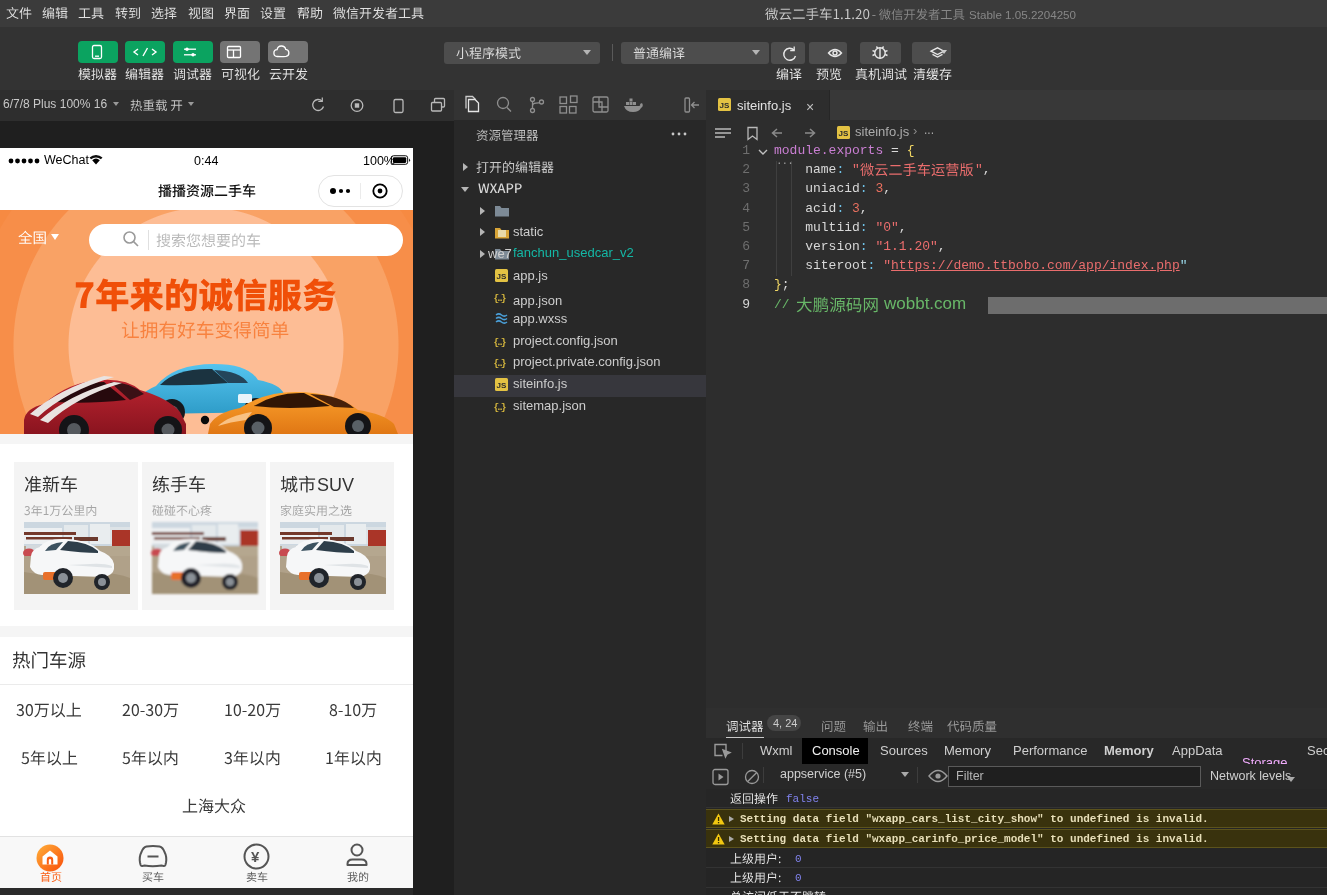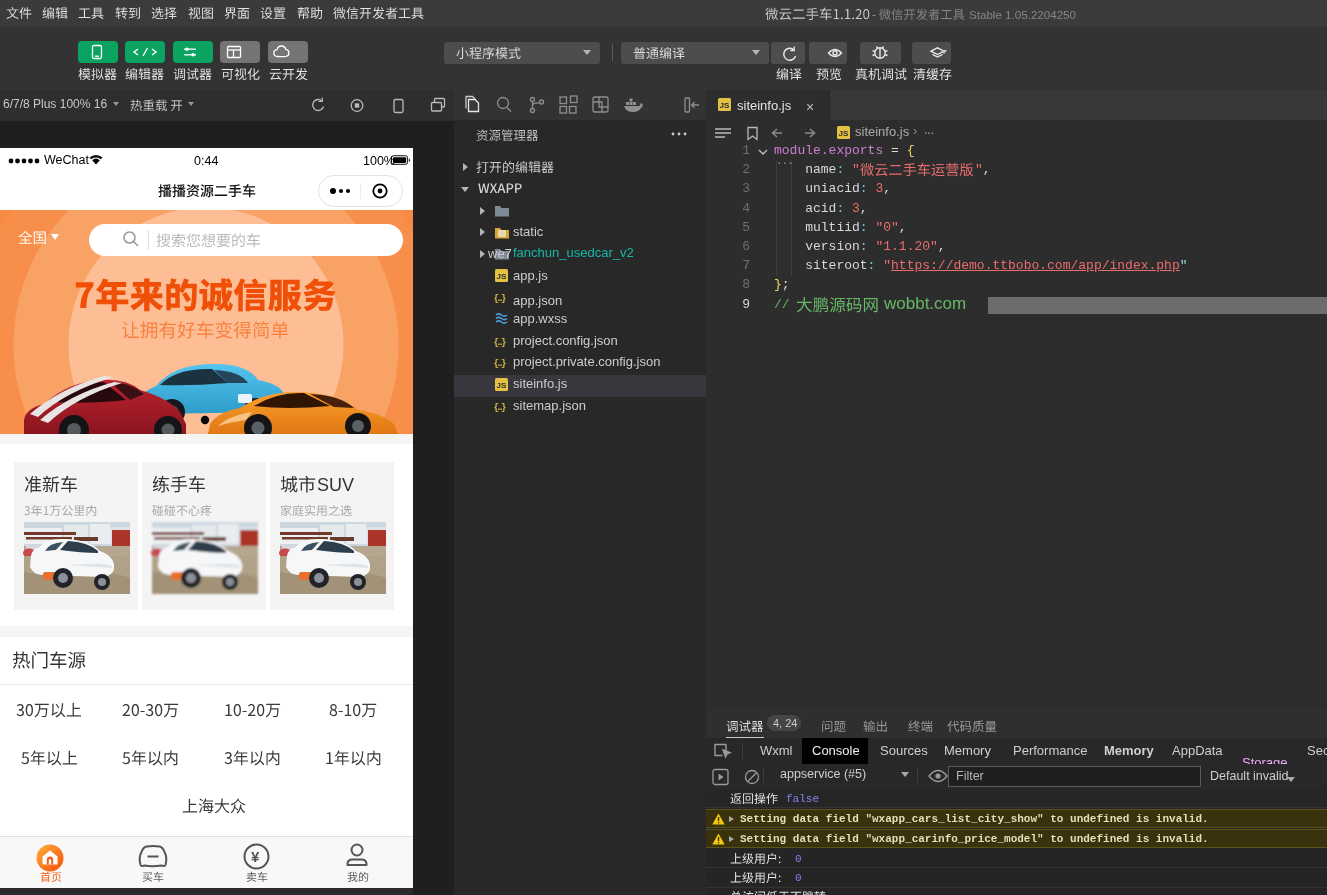--- a/index.html
+++ b/index.html
@@ -655,21 +655,21 @@
 <div class="ab" style="left:763px;top:767px;width:1px;height:16px;background:#3d3d3d"></div>
 <div class="t" style="left:780px;top:767px;font-size:12.5px;color:#cfcfcf;">appservice (#5)</div>
 <div class="ab" style="left:901px;top:772px;border:4px solid transparent;border-top:5px solid #aaa"></div>
 <div class="ab" style="left:917px;top:767px;width:1px;height:16px;background:#3d3d3d"></div>
 <svg class="ab" style="left:928px;top:769px" width="20" height="14" viewBox="0 0 20 14">
     <path d="M1 7 q9-11 18 0 q-9 11-18 0z" fill="none" stroke="#9a9a9a" stroke-width="1.4"></path>
     <circle cx="10" cy="7" r="2.6" fill="#9a9a9a"></circle>
   </svg>
 <div class="ab" style="left:948px;top:766px;width:253px;height:21px;background:#1f1f1f;border:1px solid #5a5a5a"></div>
 <div class="t" style="left:956px;top:769px;font-size:12.5px;color:#b5b5b5;">Filter</div>
-<div class="t" style="left:1210px;top:769px;font-size:12.5px;color:#cfcfcf;">Default invalid</div>
+<div class="t" style="left:1210px;top:769px;font-size:12.5px;color:#cfcfcf;">Network levels</div>
 <div class="ab" style="left:1287px;top:777px;border:4px solid transparent;border-top:5px solid #aaa"></div>
 <div class="ab" style="left:706px;top:789px;width:621px;height:18.5px;background:#262626;border-bottom:1px solid #333"></div>
 <svg class="tp" style="left:730px;top:789px" width="50" height="18" viewBox="0 -14 50 18">
     <path d="M0.9 -9.2C1.5 -8.6 2.2 -7.7 2.5 -7.2L3.3 -7.8C2.9 -8.3 2.2 -9.1 1.6 -9.6ZM3.0 -5.6H0.6V-4.8H2.1V-1.3C1.6 -1.1 1.0 -0.7 0.4 -0.1L1.0 0.8C1.5 0.1 2.1 -0.6 2.5 -0.6C2.7 -0.6 3.1 -0.2 3.7 0.0C4.5 0.5 5.6 0.6 7.0 0.6C8.2 0.6 10.4 0.6 11.3 0.5C11.3 0.2 11.4 -0.2 11.5 -0.4C10.3 -0.3 8.5 -0.2 7.0 -0.2C5.7 -0.2 4.6 -0.3 3.9 -0.7C3.5 -0.9 3.2 -1.1 3.0 -1.2ZM5.8 -4.9C6.4 -4.4 7.1 -3.9 7.7 -3.3C6.9 -2.6 6.0 -2.1 5.1 -1.7C5.2 -1.5 5.5 -1.2 5.6 -1.0C6.6 -1.4 7.5 -2.0 8.4 -2.7C9.1 -2.1 9.8 -1.5 10.2 -1.0L10.9 -1.6C10.4 -2.1 9.7 -2.7 9.0 -3.4C9.8 -4.3 10.4 -5.4 10.8 -6.8L10.2 -7.0L10.0 -7.0H5.5V-8.4C7.5 -8.5 9.7 -8.8 11.1 -9.2L10.4 -9.9C9.1 -9.5 6.7 -9.3 4.6 -9.2V-6.6C4.6 -5.1 4.5 -3.1 3.3 -1.7C3.5 -1.6 3.9 -1.3 4.1 -1.2C5.2 -2.6 5.5 -4.6 5.5 -6.2H9.7C9.3 -5.3 8.9 -4.6 8.3 -3.9C7.6 -4.5 7.0 -5.0 6.4 -5.4Z M16.5 -6.0H19.4V-3.3H16.5ZM15.6 -6.8V-2.4H20.3V-6.8ZM13.0 -9.6V0.9H13.9V0.3H22.1V0.9H23.0V-9.6ZM13.9 -0.6V-8.7H22.1V-0.6Z M30.3 -8.9H33.1V-7.6H30.3ZM29.5 -9.6V-7.0H33.9V-9.6ZM29.0 -5.8H30.6V-4.4H29.0ZM32.8 -5.8H34.4V-4.4H32.8ZM25.9 -10.1V-7.7H24.6V-6.8H25.9V-4.2C25.4 -4.0 24.9 -3.8 24.4 -3.7L24.7 -2.8L25.9 -3.3V-0.1C25.9 0.0 25.9 0.1 25.7 0.1C25.6 0.1 25.3 0.1 24.9 0.1C25.0 0.3 25.1 0.7 25.1 0.9C25.7 0.9 26.1 0.9 26.4 0.7C26.7 0.6 26.8 0.4 26.8 -0.1V-3.6L27.9 -4.1L27.8 -4.9L26.8 -4.5V-6.8H27.9V-7.7H26.8V-10.1ZM31.3 -3.7V-2.8H28.1V-2.1H30.7C29.9 -1.2 28.6 -0.4 27.3 -0.0C27.5 0.2 27.8 0.5 27.9 0.7C29.1 0.3 30.4 -0.6 31.3 -1.6V1.0H32.1V-1.6C32.9 -0.7 34.0 0.1 35.0 0.6C35.2 0.4 35.4 0.1 35.6 -0.1C34.5 -0.5 33.4 -1.2 32.7 -2.1H35.4V-2.8H32.1V-3.7H35.1V-6.4H32.0V-3.7H31.4V-6.4H28.3V-3.7Z M42.3 -9.9C41.7 -8.2 40.7 -6.4 39.7 -5.3C39.9 -5.2 40.2 -4.8 40.4 -4.7C41.0 -5.4 41.6 -6.2 42.1 -7.2H42.9V0.9H43.8V-2.0H47.4V-2.8H43.8V-4.6H47.3V-5.5H43.8V-7.2H47.5V-8.1H42.5C42.8 -8.6 43.0 -9.2 43.2 -9.7ZM39.4 -10.0C38.7 -8.2 37.6 -6.4 36.4 -5.2C36.6 -5.0 36.9 -4.5 37.0 -4.3C37.4 -4.8 37.8 -5.2 38.1 -5.8V0.9H39.0V-7.2C39.5 -8.0 39.9 -8.9 40.3 -9.8Z" fill="#e8e8e8"></path>
   </svg>
 <div class="t m" style="left:786px;top:793px;font-size:11px;color:#8183ee;">false</div>
 <div class="ab" style="left:706px;top:808.5px;width:621px;height:19.5px;background:#39320d;border-top:1px solid #5c531c;border-bottom:1px solid #5c531c"></div>
 <svg class="ab" style="left:712px;top:812.5px" width="13" height="12" viewBox="0 0 13 12">
     <path d="M6.5 0.5 L12.7 11.5 H0.3z" fill="#f2c811"></path>
     <rect x="5.9" y="4" width="1.3" height="4" fill="#332b00"></rect>

